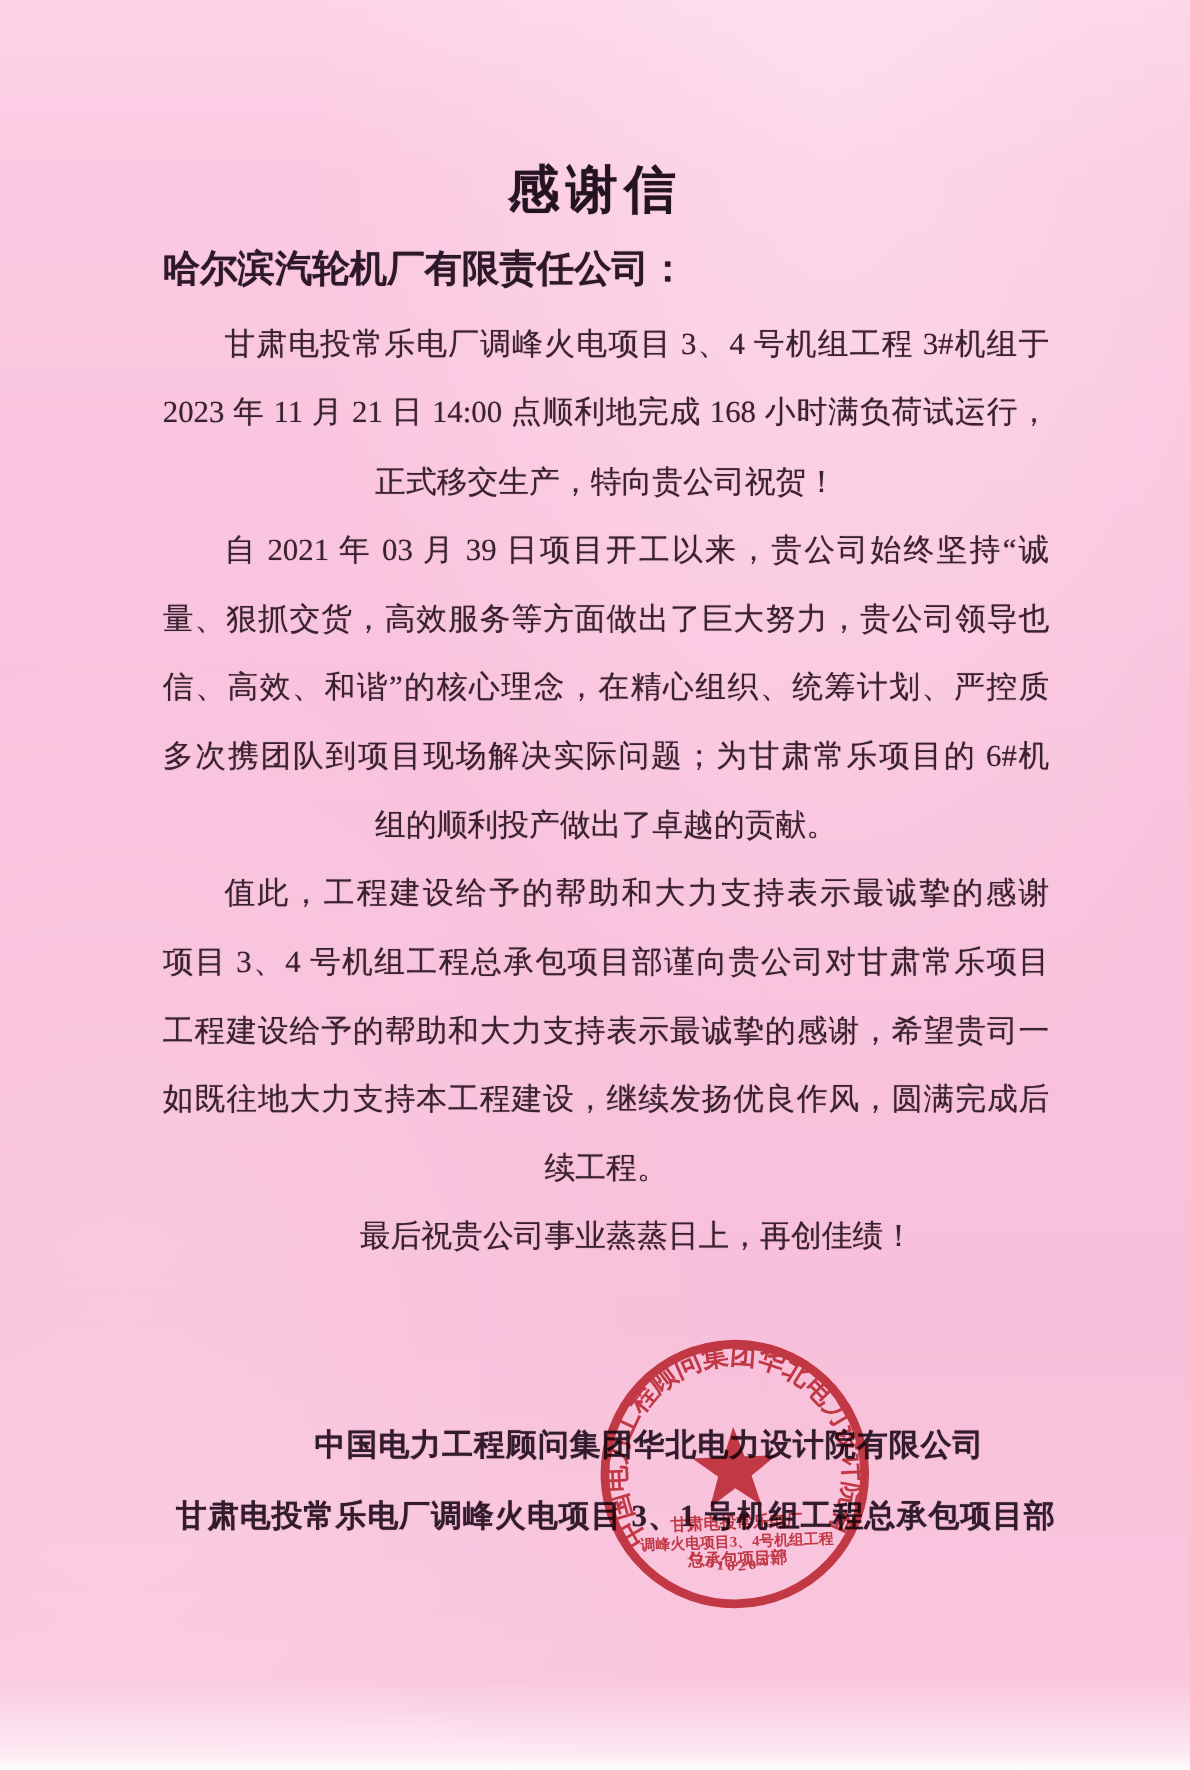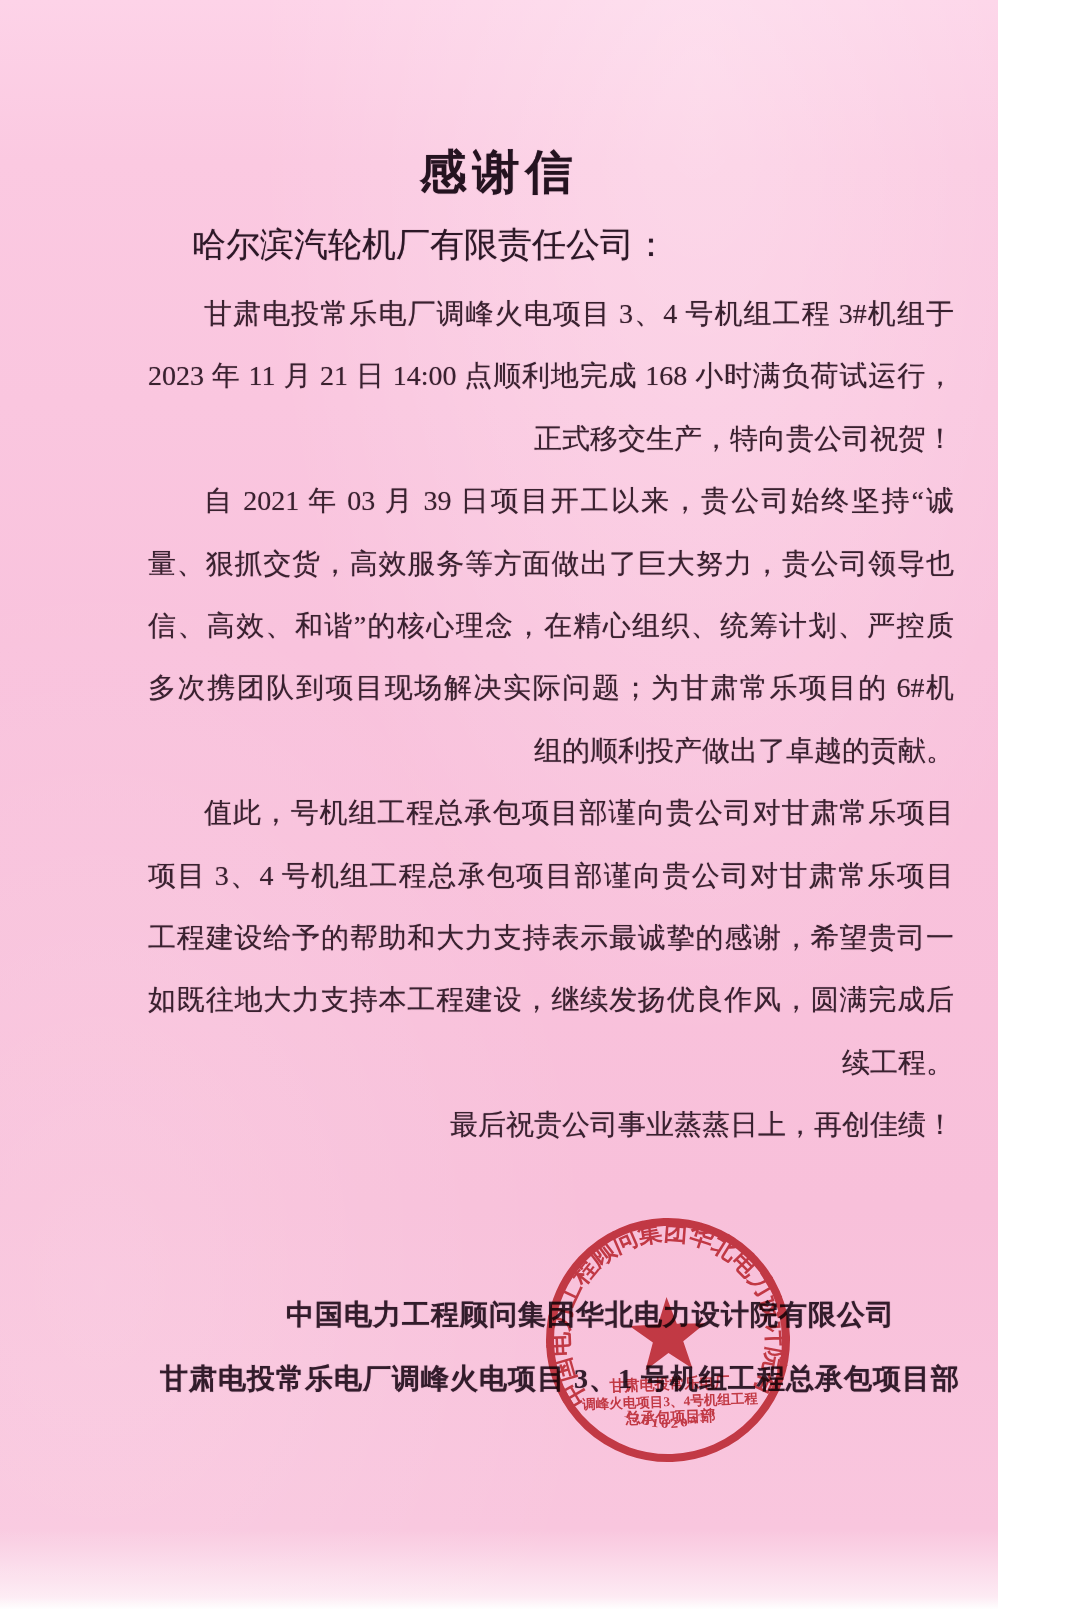--- a/index.html
+++ b/index.html
@@ -2,45 +2,45 @@
 <html><head>
 <meta charset="utf-8">
 <style>
   html,body{margin:0;padding:0;}
   body{
     width:1082px;height:1609px;
     font-family:"Liberation Serif","DejaVu Serif",serif;
     background:#fff;
   }
   .page{
-    position:relative;width:998px;height:1609px;overflow:hidden;
+    position:relative;width:1082px;height:1609px;overflow:hidden;
     background:
       radial-gradient(ellipse at 70% 5%, rgba(255,255,255,0.28), rgba(255,255,255,0) 45%),
       radial-gradient(ellipse at 10% 80%, rgba(255,255,255,0.14), rgba(255,255,255,0) 40%),
       linear-gradient(180deg,#fdd3e8 0%,#fbc9e1 10%,#f9c3dd 40%,#f8c0da 75%,#f9c6de 95%,#fdeaf3 99.2%,#fefefe 100%);
   }
   .title{
     position:absolute;top:141px;left:0;width:100%;
     margin:0;text-align:center;
     font-size:47px;font-weight:700;letter-spacing:6px;
     color:#241320;text-shadow:0 0 1px rgba(40,10,30,.55);
   }
   .recipient{
     position:absolute;top:222px;left:148px;
-    font-size:34px;font-weight:400;line-height:46px;
-    color:#2c1827;text-shadow:0 0 1px rgba(40,10,30,.5);margin-left:44px;
+    font-size:34px;font-weight:700;line-height:46px;
+    color:#2c1827;text-shadow:0 0 1px rgba(40,10,30,.5);
   }
   .body{
     position:absolute;top:283px;left:148px;width:806px;
     color:#39212f;text-shadow:0 0 1px rgba(50,15,40,.45);
     font-size:28px;
   }
   .line{
     height:62.4px;line-height:62.4px;white-space:nowrap;
-    text-align:right;
+    text-align:center;
   }
   .line.fill{text-align:justify;text-align-last:justify;}
   .line.indent{text-indent:2em;}
   .sig{
     position:absolute;color:#321c2b;white-space:nowrap;
     font-size:28px;font-weight:600;line-height:34px;
     text-shadow:0 0 1px rgba(50,15,40,.5);
   }
   .sig1{top:1298px;left:286px;letter-spacing:1px;}
   .sig2{top:1362px;left:160px;letter-spacing:1px;}
@@ -64,21 +64,21 @@
     <div class="line fill indent">甘肃电投常乐电厂调峰火电项目 3、4 号机组工程 3#机组于</div>
     <div class="line fill">2023 年 11 月 21 日 14:00 点顺利地完成 168 小时满负荷试运行，</div>
     <div class="line">正式移交生产，特向贵公司祝贺！</div>
 
     <div class="line fill indent">自 2021 年 03 月 39 日项目开工以来，贵公司始终坚持“诚</div>
     <div class="line fill">量、狠抓交货，高效服务等方面做出了巨大努力，贵公司领导也</div>
     <div class="line fill">信、高效、和谐”的核心理念，在精心组织、统筹计划、严控质</div>
     <div class="line fill">多次携团队到项目现场解决实际问题；为甘肃常乐项目的 6#机</div>
     <div class="line">组的顺利投产做出了卓越的贡献。</div>
 
-    <div class="line fill indent">值此，号机组工程总承包项目部谨向贵公司对甘肃常乐项目</div>
+    <div class="line fill indent">值此，工程建设给予的帮助和大力支持表示最诚挚的感谢</div>
     <div class="line fill">项目 3、4 号机组工程总承包项目部谨向贵公司对甘肃常乐项目</div>
     <div class="line fill">工程建设给予的帮助和大力支持表示最诚挚的感谢，希望贵司一</div>
     <div class="line fill">如既往地大力支持本工程建设，继续发扬优良作风，圆满完成后</div>
     <div class="line">续工程。</div>
 
     <div class="line indent">最后祝贵公司事业蒸蒸日上，再创佳绩！</div>
   </div>
 
   <div class="sig sig1">中国电力工程顾问集团华北电力设计院有限公司</div>
   <div class="sig sig2">甘肃电投常乐电厂调峰火电项目 3、1 号机组工程总承包项目部</div>

